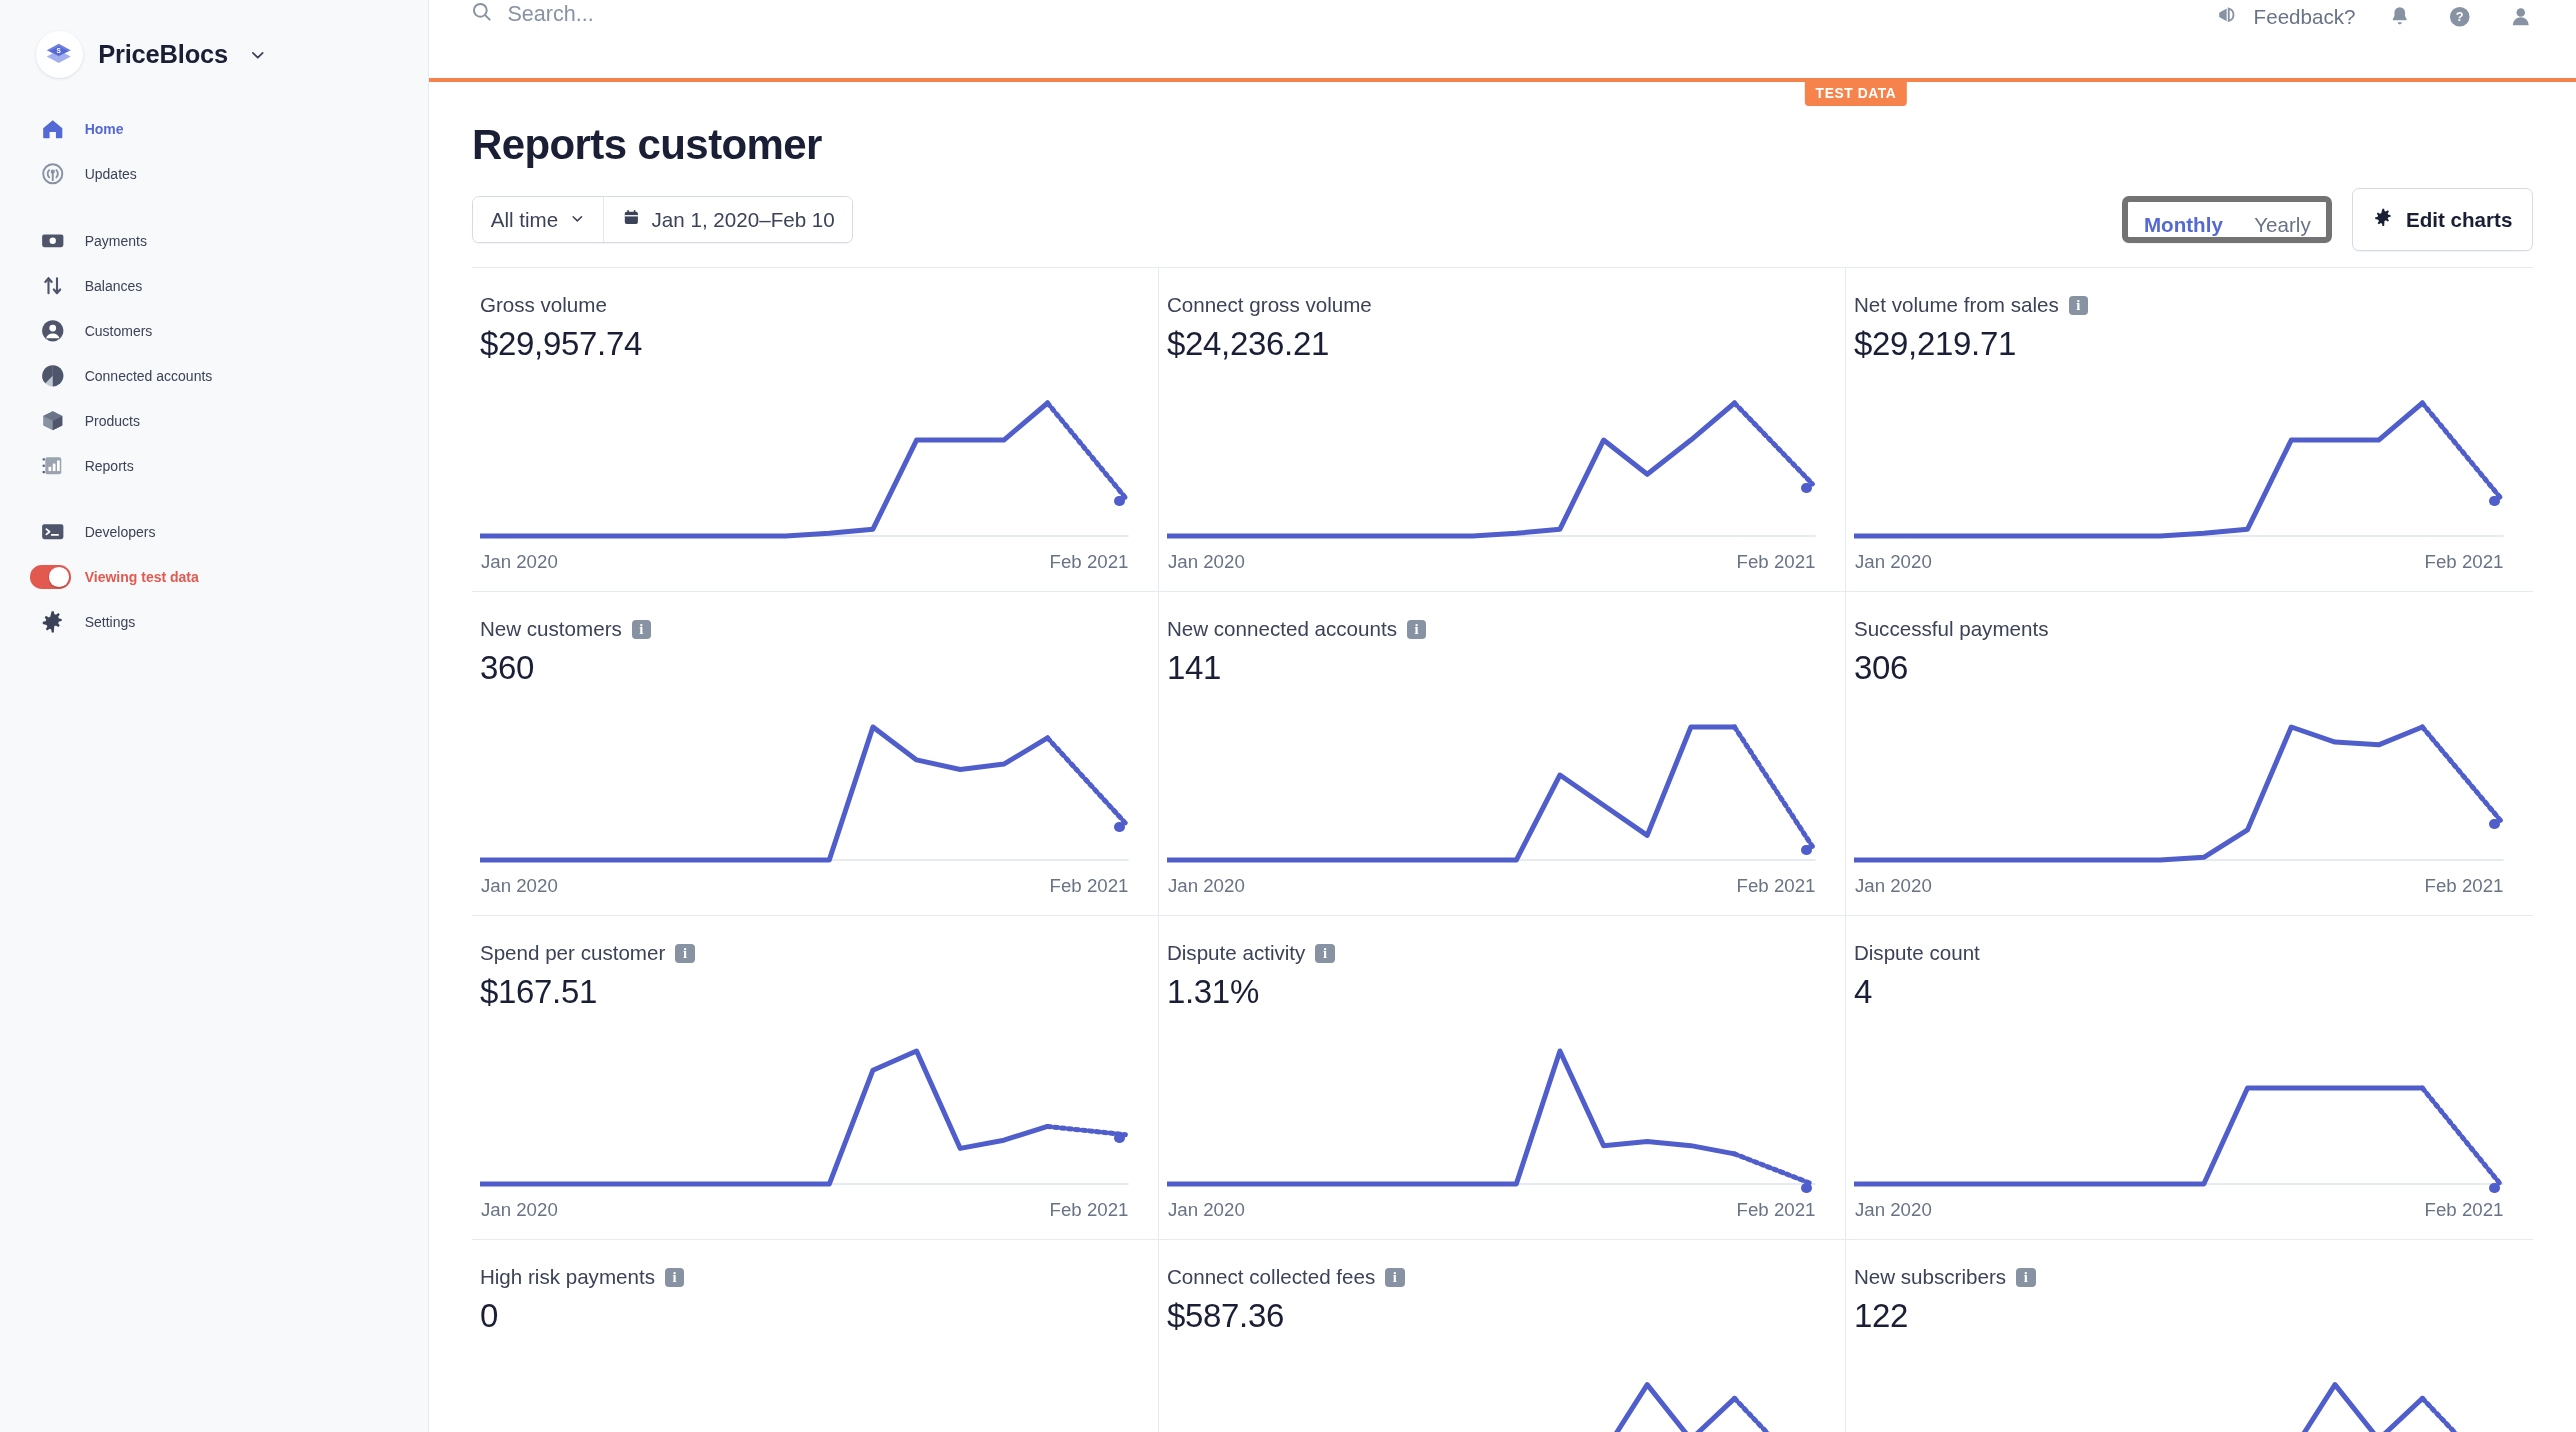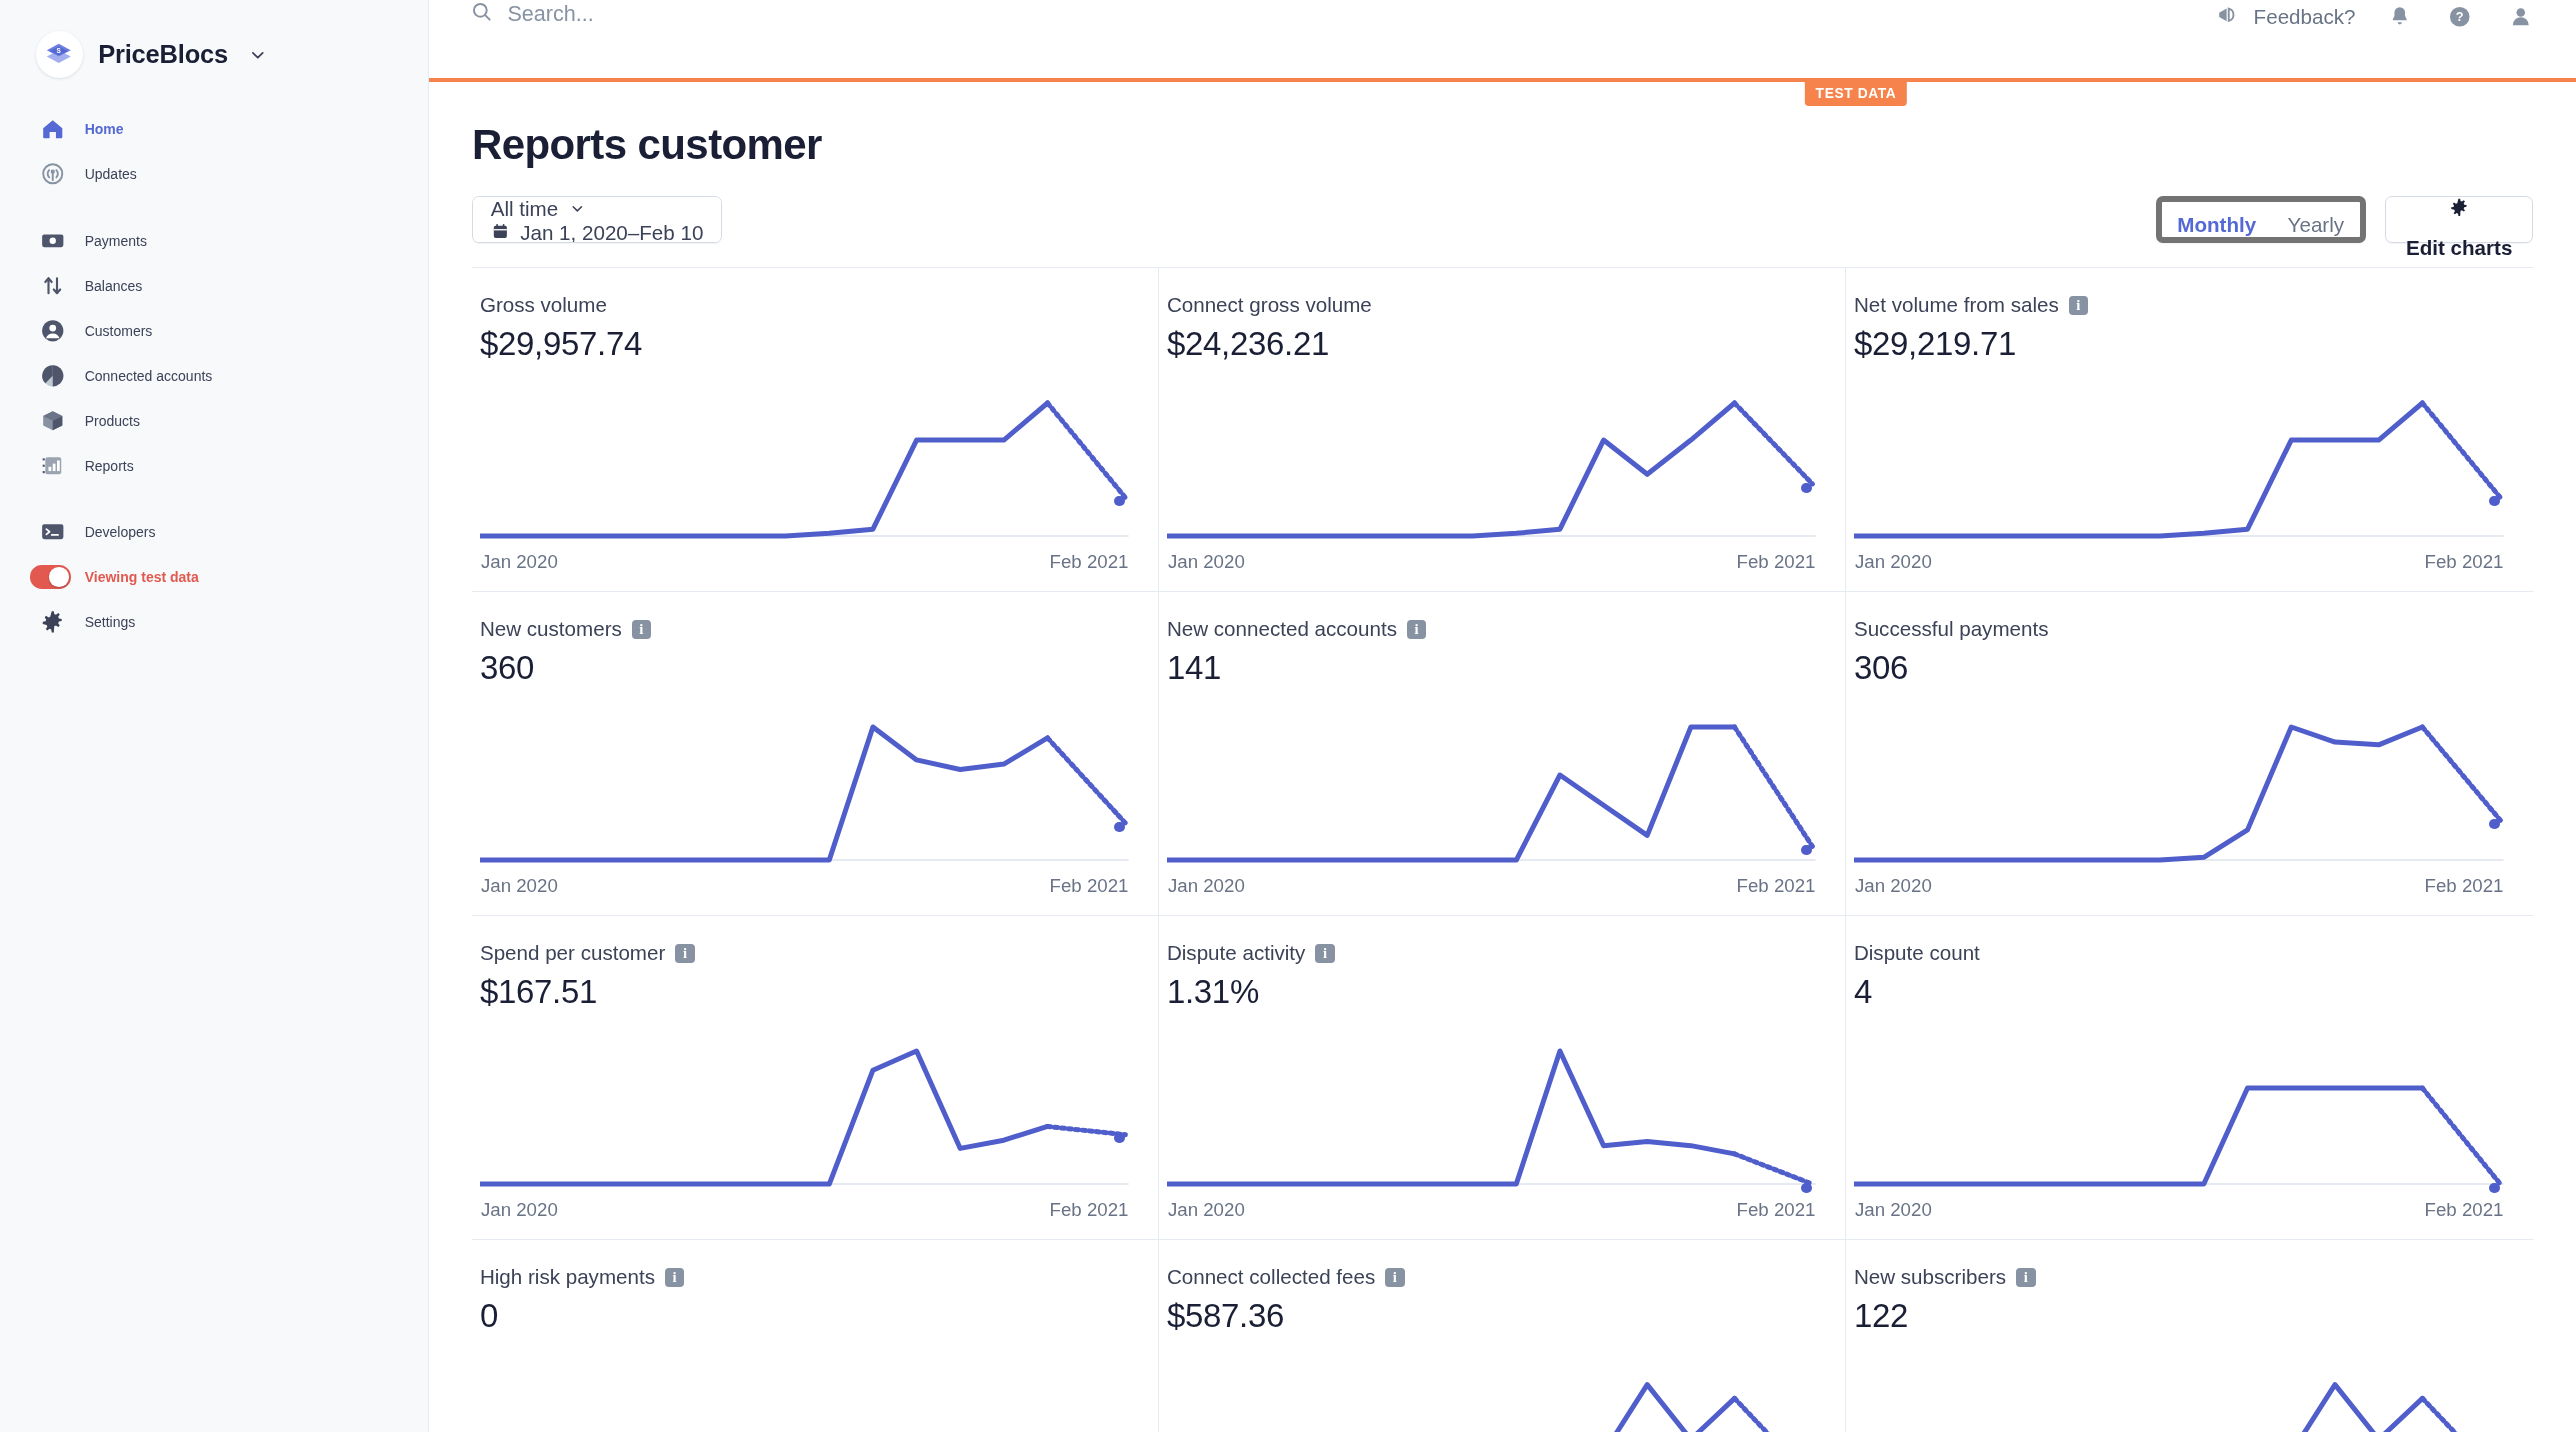--- a/index.html
+++ b/index.html
@@ -100,44 +100,43 @@
   }
 
   .toolbar {
     margin-top: 27.5px; display: flex; align-items: center;
     justify-content: space-between; height: 47px;
   }
   .filters { display: flex; align-items: stretch;
     border: 1px solid #d5dbe5; border-radius: 6.9px; height: 47px;
     background:#fff; box-shadow: 0 1px 1px rgba(60,66,87,.06);
     overflow: hidden;
-    flex-direction: column;
   }
   .filter-btn {
     display: flex; align-items: center; gap: 10.8px;
     padding: 0 17.7px; font-size: 20.6px; color: #3c4257; cursor: pointer;
     background: #fff;
   }
   .filter-sep { width: 1px; background: #e3e8ee; }
 
   .toolbar-right { display: flex; align-items: center; gap: 19.6px; }
   .segmented {
     display: flex; align-items: flex-start;
     border: 6px solid #737373; border-radius: 6.9px; height: 47px;
     background: #fff; box-shadow: 0 1px 1px rgba(60,66,87,.06);
     overflow: hidden;
   }
   .seg-item { padding: 0 15.7px; font-size: 20.6px; color: #697386; line-height: 45px; cursor: pointer; }
   .seg-item.active { color: #5469d4; font-weight: 700; }
   .edit-charts {
     display:flex; align-items:center; gap: 12.8px;
-    border: 1px solid #d5dbe5; border-radius: 6.9px; height: 47px;
+    border: 1px solid #d5dbe5; border-radius: 6.9px; height: 63px;
     padding: 0 19.6px; background:#fff; cursor:pointer;
     box-shadow: 0 1px 1px rgba(60,66,87,.06);
-    font-size: 20.6px; color: #1a1f36; font-weight: 600; flex-direction: column;
+    font-size: 20.6px; color: #1a1f36; font-weight: 600;
   }
 
   
   .grid {
     margin-top: 23.6px;
     display: grid;
     grid-template-columns: repeat(3, 1fr);
     border-top: 1px solid #e6ebf1;
   }
   .card {

